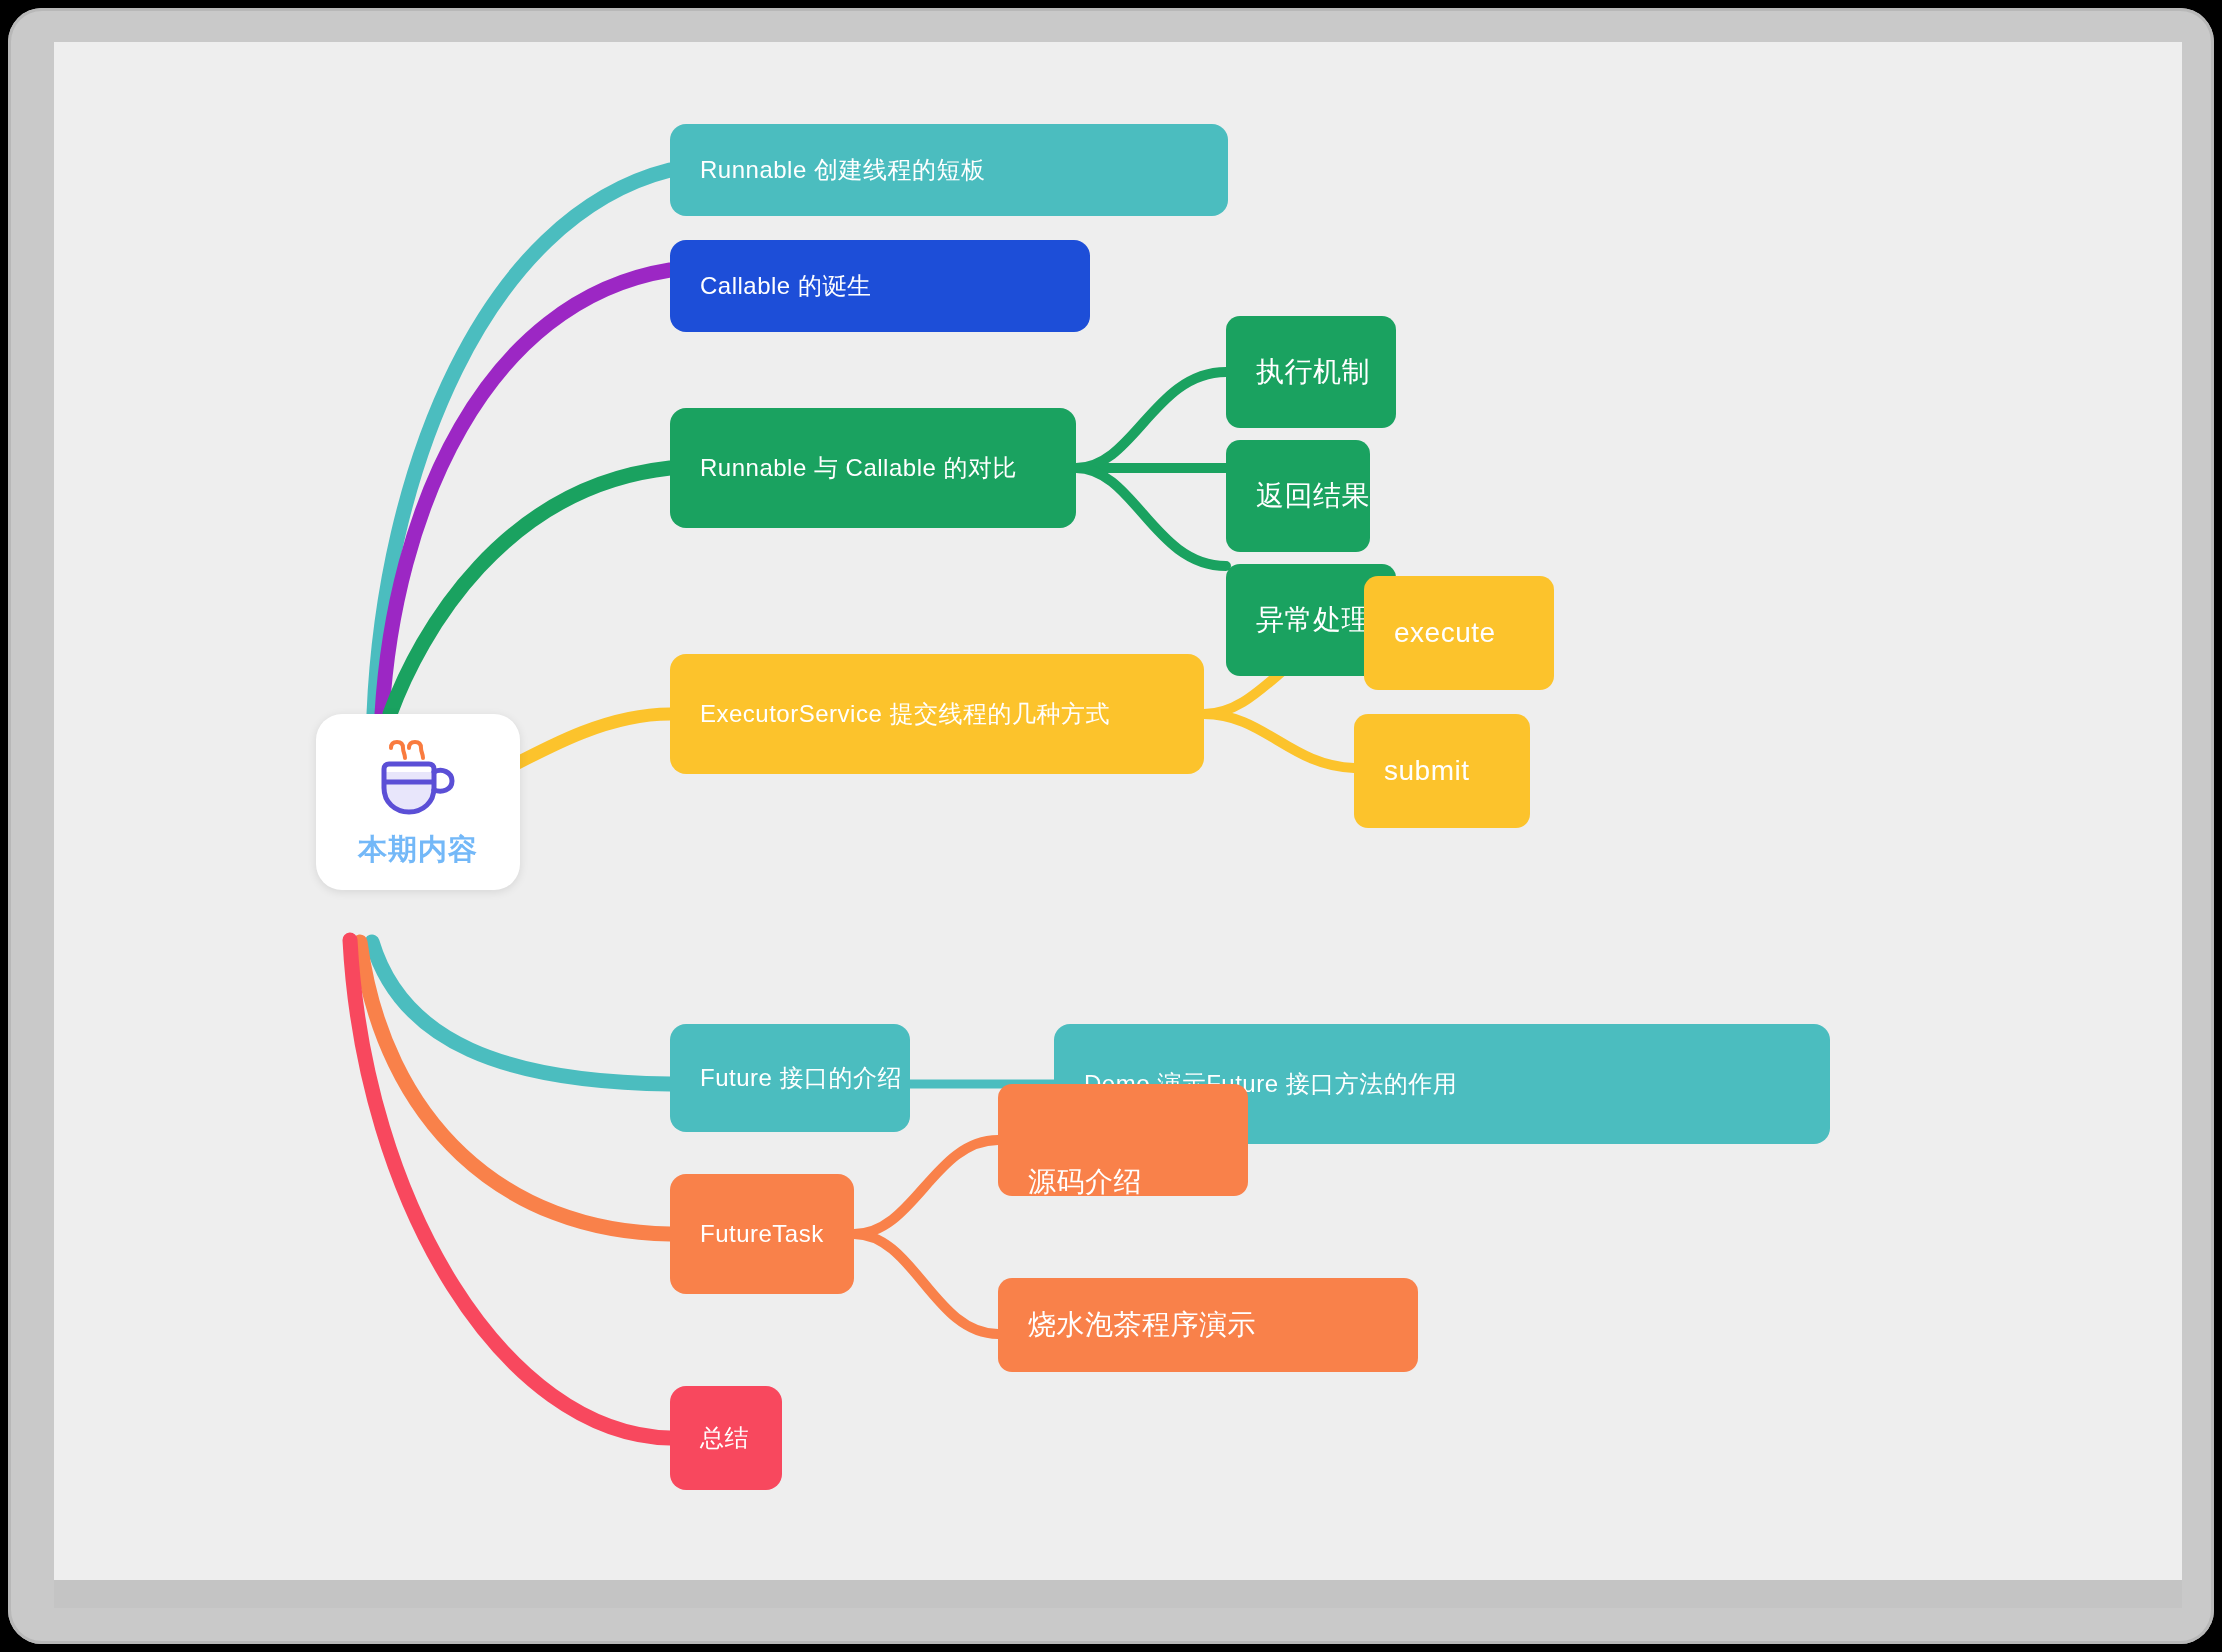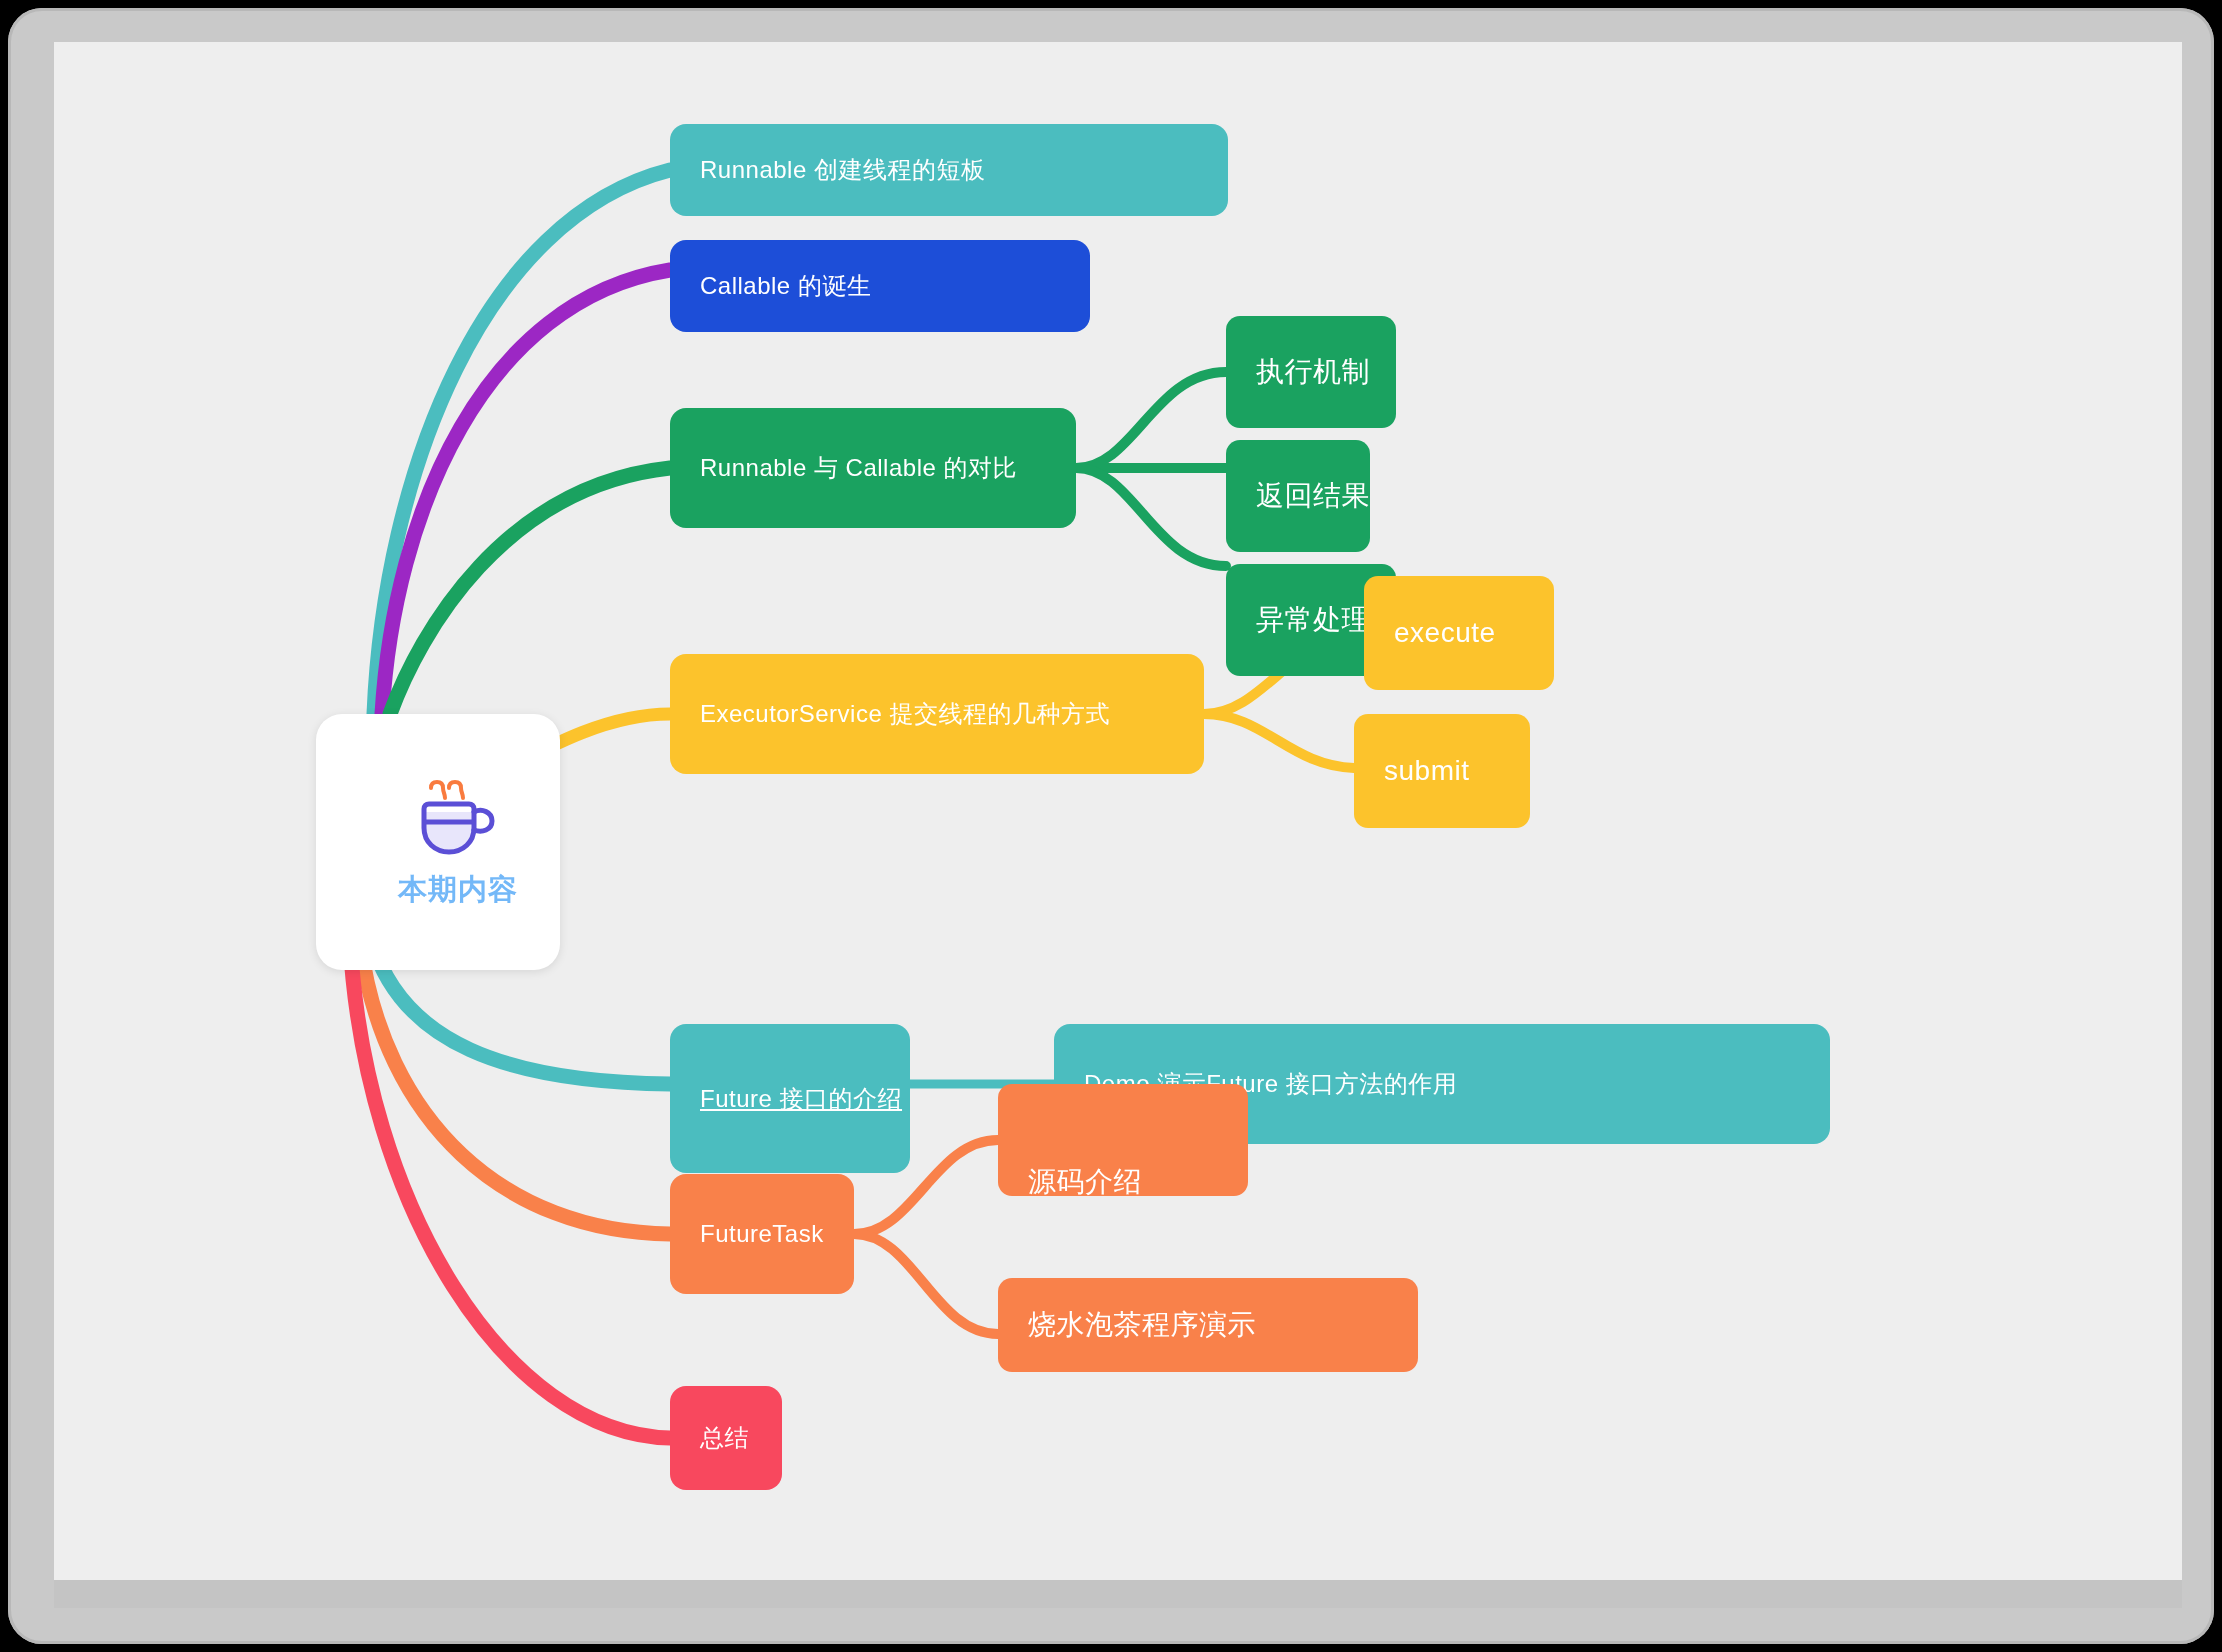--- a/index.html
+++ b/index.html
@@ -72,30 +72,29 @@
     white-space: nowrap;
     padding: 0 30px;
     line-height: 1;
   }
   .node.small { font-size: 28px; border-radius: 14px; }
 
   
   #root-node {
     position: absolute;
     width: 204px;
-    height: 256px;
+    height: 176px;
     background: #ffffff;
     border-radius: 26px;
     box-shadow: 0 2px 10px rgba(0,0,0,0.10);
     display: flex;
     flex-direction: column;
     align-items: center;
     justify-content: center;
     gap: 12px;
-    padding-left: 40px;
   }
   #root-icon { width: 92px; height: 84px; display: block; }
   #root-label {
     color: #73b8f8;
     font-size: 29px;
     font-weight: 700;
     letter-spacing: 1px;
   }
 </style>
 </head>
@@ -157,21 +156,21 @@
       </div>
 
       <div class="node" style="left:616px; top:366px; width:406px; height:120px; background:#1aa260;">
         <span>Runnable 与 Callable 的对比</span>
       </div>
 
       <div class="node" style="left:616px; top:612px; width:534px; height:120px; background:#fcc32c;">
         <span>ExecutorService 提交线程的几种方式</span>
       </div>
 
-      <div class="node" style="left:616px; top:982px; width:240px; height:149px; background:#4bbdbf;text-decoration:underline;">
+      <div class="node" style="left:616px; top:982px; width:240px; height:108px; background:#4bbdbf;">
         <span>Future 接口的介绍</span>
       </div>
 
       <div class="node" style="left:616px; top:1132px; width:184px; height:120px; background:#f9814a;">
         <span>FutureTask</span>
       </div>
 
       <div class="node" style="left:616px; top:1344px; width:112px; height:104px; background:#f8485e;">
         <span>总结</span>
       </div>

